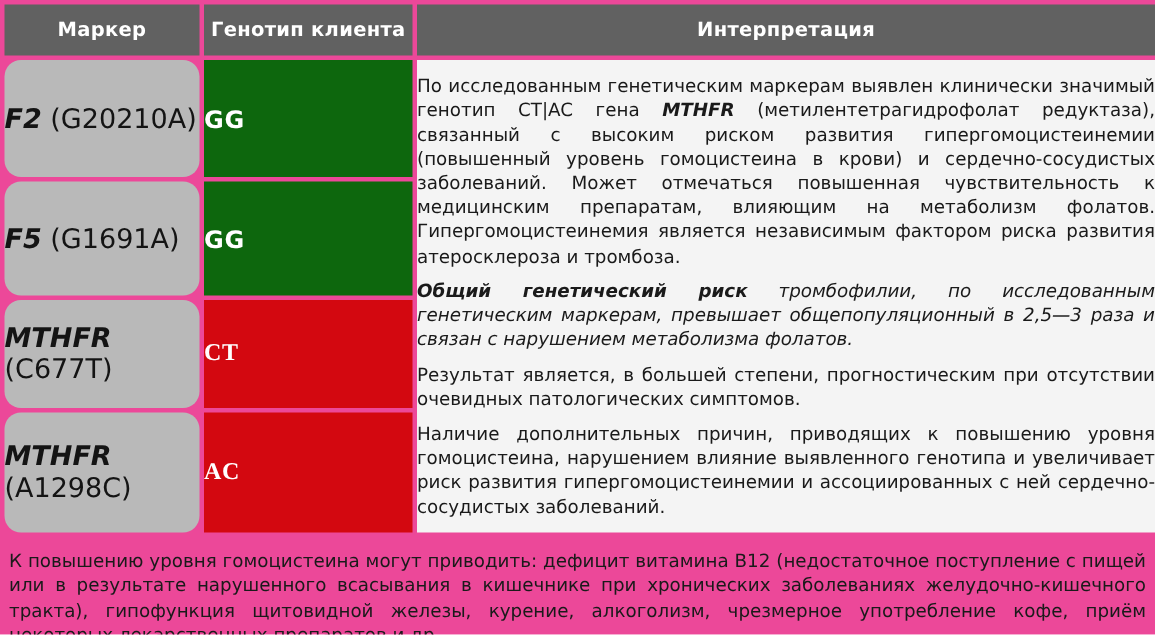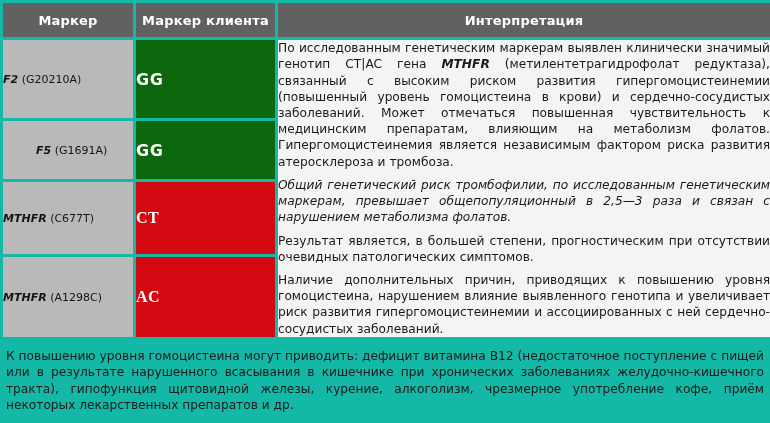--- a/index.html
+++ b/index.html
@@ -11,21 +11,21 @@
     width: 770px;
     height: 423px;
     font-family: "DejaVu Sans", "Liberation Sans", sans-serif;
     color: #1a1a1a;
     overflow: hidden;
   }
   .sheet {
     position: relative;
     width: 770px;
     height: 423px;
-    background: #14b8a6;
+    background: #ec4899;
     box-sizing: border-box;
   }
 
   
   table.report {
     border-collapse: separate;
     border-spacing: 3px;
     width: 770px;
     table-layout: fixed;
     margin: 0;
@@ -46,23 +46,24 @@
     font-weight: bold;
     font-size: 13px;
     text-align: center;
     height: 34px;
     letter-spacing: .2px;
   }
 
   td.marker-cell {
     background: #b9b9b9;
     color: #141414;
-    font-size: 11px;
+    font-size: 18px;
     text-align: left;
     padding-left: 14px;
+    border-radius: 11px;
   }
   td.marker-cell .gene { font-style: italic; font-weight: bold; }
   td.marker-cell .variant { font-style: normal; font-weight: normal; }
 
   td.geno-cell {
     color: #ffffff;
     font-weight: bold;
     font-size: 16px;
     text-align: left;
     letter-spacing: .5px;
@@ -82,21 +83,21 @@
     text-align: justify;
     text-justify: inter-word;
     margin: 0 0 7px 0;
     color: #1a1a1a;
     hyphens: manual;
   }
   .para:last-child { margin-bottom: 0; }
   .para.italic { font-style: italic; }
   .para b  { font-weight: normal; }
   .para .gene-ital { font-style: italic; font-weight: bold; }
-  .para .lead { font-weight: normal; font-style: italic; }
+  .para .lead { font-weight: bold; font-style: italic; }
 
   
   .footnote {
     font-size: 12.2px;
     line-height: 1.35;
     text-align: justify;
     text-justify: inter-word;
     color: #1a1a1a;
     padding: 8px 6px 0 6px;
     margin: 0;
@@ -109,21 +110,21 @@
 
   <table class="report">
     <colgroup>
       <col class="c-marker">
       <col class="c-genotype">
       <col class="c-interp">
     </colgroup>
     <thead>
       <tr>
         <th class="hdr">Маркер</th>
-        <th class="hdr">Маркер клиента</th>
+        <th class="hdr">Генотип клиента</th>
         <th class="hdr">Интерпретация</th>
       </tr>
     </thead>
     <tbody>
 
       <tr>
         <td class="marker-cell" style="height:78px;">
           <span class="gene">F2</span><span class="variant"> (G20210A)</span>
         </td>
         <td class="geno-cell green">GG</td>
@@ -132,21 +133,21 @@
 
           <p class="para italic"><span class="lead">Общий генетический риск</span><span> тромбофилии, по исследованным генетическим маркерам, превышает общепопуляционный в 2,5—3 раза и связан с нарушением метаболизма фолатов.</span></p>
 
           <p class="para">Результат является, в большей степени, прогностическим при отсутствии очевидных патологических симптомов.</p>
 
           <p class="para">Наличие дополнительных причин, приводящих к повышению уровня гомоцистеина, нарушением влияние выявленного генотипа и увеличивает риск развития гипергомоцистеинемии и ассоциированных с ней сердечно-сосудистых заболеваний.</p>
         </td>
       </tr>
 
       <tr>
-        <td class="marker-cell" style="height:58px;padding-left:33px;">
+        <td class="marker-cell" style="height:76px;">
           <span class="gene">F5</span><span class="variant"> (G1691A)</span>
         </td>
         <td class="geno-cell green">GG</td>
       </tr>
 
       <tr>
         <td class="marker-cell" style="height:72px;">
           <span class="gene">MTHFR</span><span class="variant"> (C677T)</span>
         </td>
         <td class="geno-cell red">CT</td>

